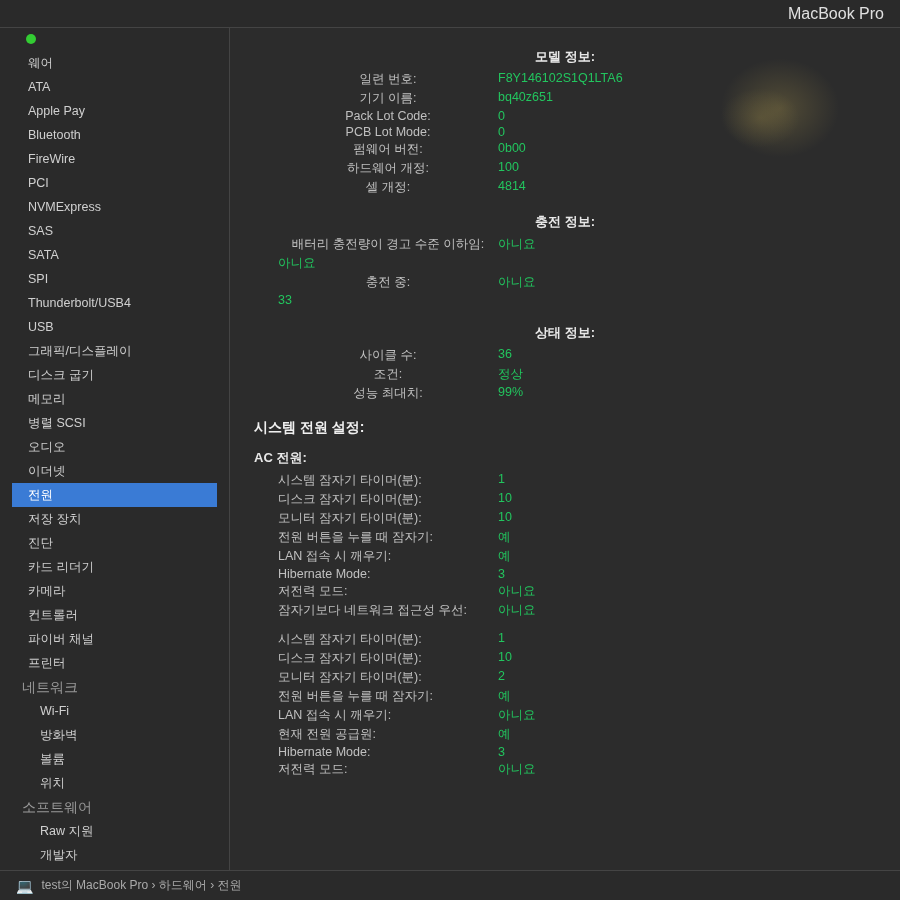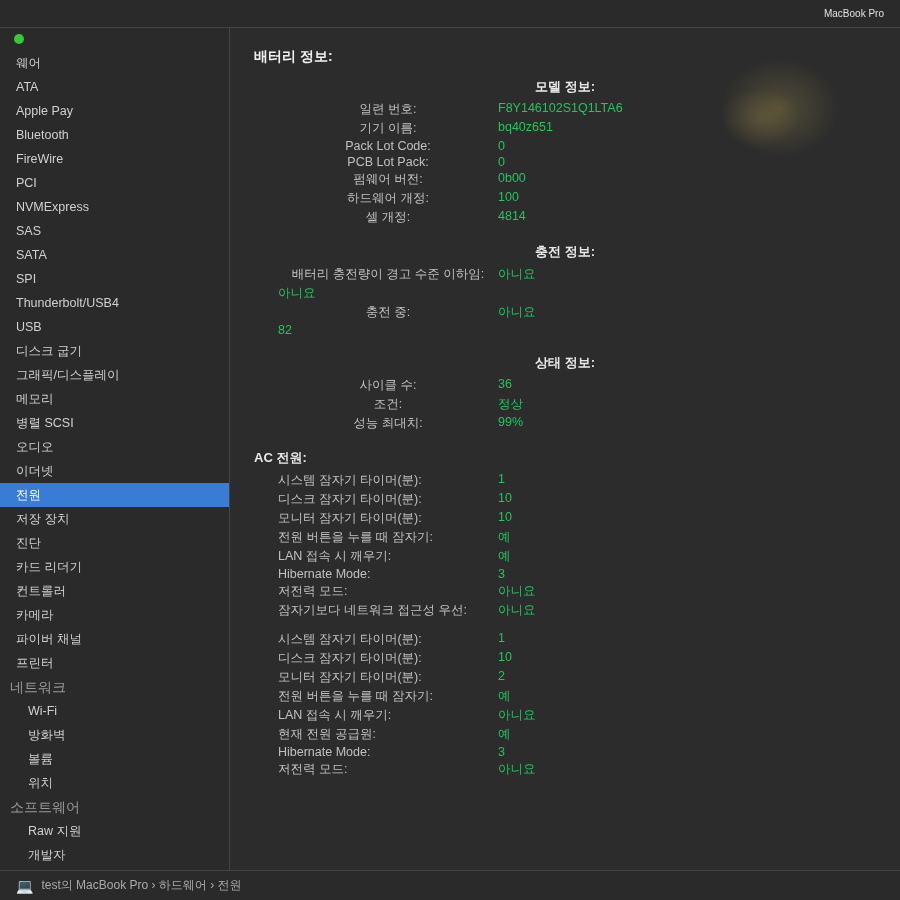--- a/index.html
+++ b/index.html
@@ -20,38 +20,38 @@
       background: #2a2a2a;
       height: 28px;
       display: flex;
       align-items: center;
       justify-content: flex-end;
       padding-right: 16px;
       border-bottom: 1px solid #444;
     }
     .top-bar-title {
       color: #e0e0e0;
-      font-size: 10px;
+      font-size: 16px;
       font-weight: 500;
     }
 
     
     .main-layout {
       display: flex;
       flex: 1;
       overflow: hidden;
     }
 
     
     .sidebar {
       width: 230px;
       min-width: 230px;
       background: #2a2a2a;
       overflow-y: auto;
-      padding: 6px 0;
+      padding: 6px 12px;
       border-right: 1px solid #444;
     }
     .sidebar-item {
       padding: 2px 8px 2px 16px;
       cursor: pointer;
       color: #d0d0d0;
       font-size: 12.5px;
       line-height: 1.6;
       white-space: nowrap;
     }
@@ -182,69 +182,68 @@
         <div class="sidebar-item">Apple Pay</div>
         <div class="sidebar-item">Bluetooth</div>
         <div class="sidebar-item">FireWire</div>
         <div class="sidebar-item">PCI</div>
         <div class="sidebar-item">NVMExpress</div>
         <div class="sidebar-item">SAS</div>
         <div class="sidebar-item">SATA</div>
         <div class="sidebar-item">SPI</div>
         <div class="sidebar-item">Thunderbolt/USB4</div>
         <div class="sidebar-item">USB</div>
+        <div class="sidebar-item">그래픽/디스플레이</div>
         <div class="sidebar-item">디스크 굽기</div>
-        <div class="sidebar-item">그래픽/디스플레이</div>
         <div class="sidebar-item">메모리</div>
         <div class="sidebar-item">병렬 SCSI</div>
         <div class="sidebar-item">오디오</div>
         <div class="sidebar-item">이더넷</div>
         <div class="sidebar-item active">전원</div>
         <div class="sidebar-item">저장 장치</div>
         <div class="sidebar-item">진단</div>
         <div class="sidebar-item">카드 리더기</div>
+        <div class="sidebar-item">카메라</div>
         <div class="sidebar-item">컨트롤러</div>
-        <div class="sidebar-item">카메라</div>
         <div class="sidebar-item">파이버 채널</div>
         <div class="sidebar-item">프린터</div>
         <div class="sidebar-header">네트워크</div>
         <div class="sidebar-item sub">Wi-Fi</div>
         <div class="sidebar-item sub">방화벽</div>
         <div class="sidebar-item sub">볼륨</div>
         <div class="sidebar-item sub">위치</div>
         <div class="sidebar-header">소프트웨어</div>
         <div class="sidebar-item sub">Raw 지원</div>
         <div class="sidebar-item sub">개발자</div>
         <div class="sidebar-item sub">관리형 클라이언트</div>
       </div>
   </div>
 
   <div class="content">
     <div class="light-effect"></div>
     <div class="light-effect2"></div>
 
-    <div class="section-title">배터리 정보:</div>
 
     <div class="info-block">
       <div class="info-block-title">모델 정보:</div>
       <div id="model-rows">
           <div class="info-row">
             <span class="info-label">일련 번호:</span>
             <span class="info-value">F8Y146102S1Q1LTA6</span>
           </div>
           <div class="info-row">
             <span class="info-label">기기 이름:</span>
             <span class="info-value">bq40z651</span>
           </div>
           <div class="info-row">
             <span class="info-label">Pack Lot Code:</span>
             <span class="info-value">0</span>
           </div>
           <div class="info-row">
-            <span class="info-label">PCB Lot Pack:</span>
+            <span class="info-label">PCB Lot Mode:</span>
             <span class="info-value">0</span>
           </div>
           <div class="info-row">
             <span class="info-label">펌웨어 버전:</span>
             <span class="info-value">0b00</span>
           </div>
           <div class="info-row">
             <span class="info-label">하드웨어 개정:</span>
             <span class="info-value">100</span>
           </div>
@@ -263,21 +262,21 @@
             <span class="info-value">아니요</span>
           </div>
           <div class="info-row">
             <span class="info-value">아니요</span>
           </div>
           <div class="info-row">
             <span class="info-label">충전 중:</span>
             <span class="info-value">아니요</span>
           </div>
           <div class="info-row">
-            <span class="info-value">82</span>
+            <span class="info-value">33</span>
           </div>
         </div>
     </div>
 
     <div class="info-block">
       <div class="info-block-title">상태 정보:</div>
       <div id="status-rows">
           <div class="info-row">
             <span class="info-label">사이클 수:</span>
             <span class="info-value">36</span>
@@ -286,20 +285,21 @@
             <span class="info-label">조건:</span>
             <span class="info-value">정상</span>
           </div>
           <div class="info-row">
             <span class="info-label">성능 최대치:</span>
             <span class="info-value">99%</span>
           </div>
         </div>
     </div>
 
+    <div class="section-title power-section">시스템 전원 설정:</div>
 
     <div class="power-sub-section">
       <div class="info-block-title">AC 전원:</div>
       <div id="ac-rows">
           <div class="info-row">
             <span class="info-label">시스템 잠자기 타이머(분):</span>
             <span class="info-value">1</span>
           </div>
           <div class="info-row">
             <span class="info-label">디스크 잠자기 타이머(분):</span>

